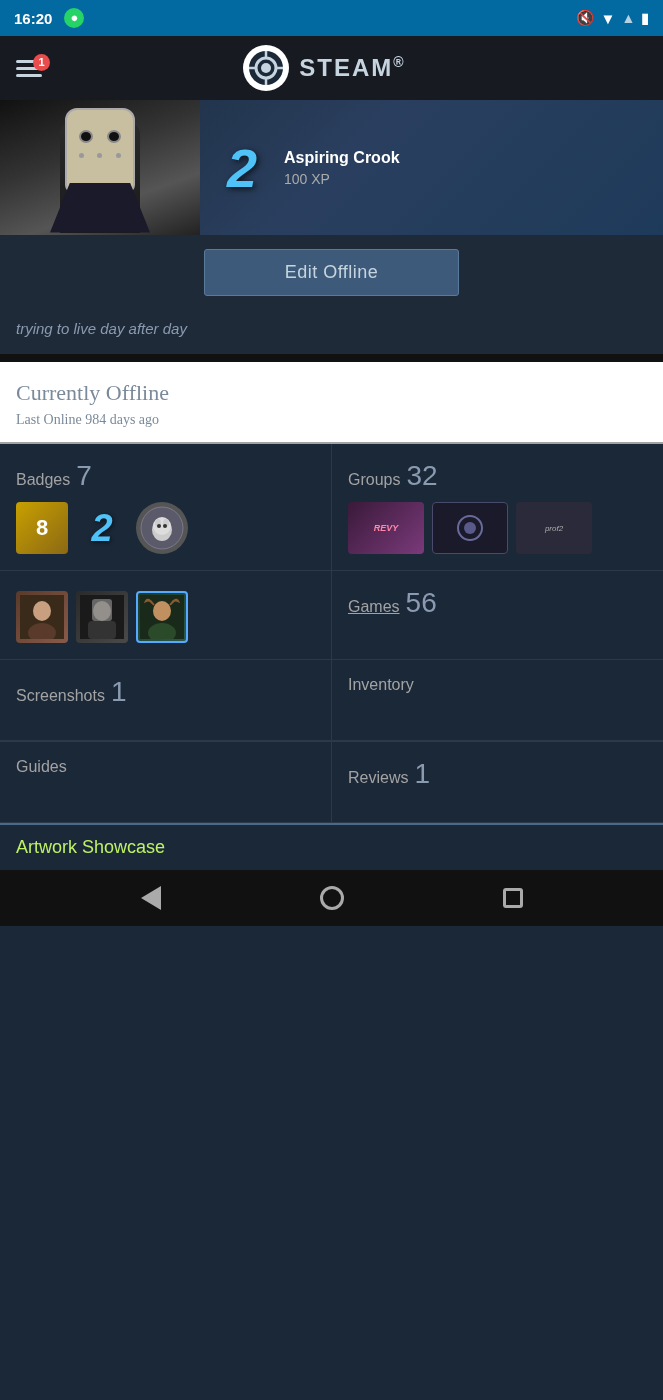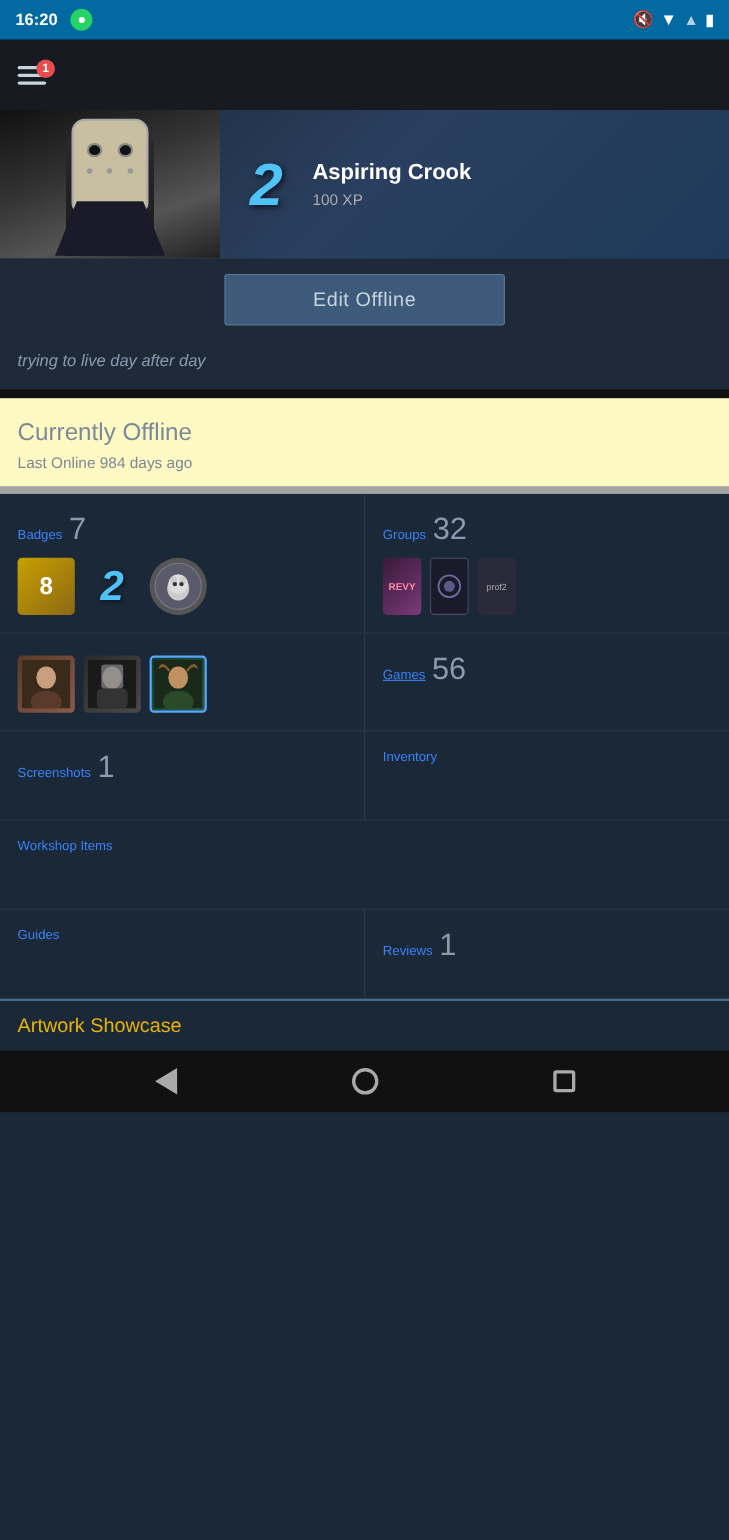--- a/index.html
+++ b/index.html
@@ -133,21 +133,21 @@
     .level-number {
       font-size: 54px;
       font-weight: bold;
       color: #4fc3f7;
       font-style: italic;
       text-shadow: 2px 2px 6px rgba(0,0,0,0.7);
       line-height: 1;
     }
     .badge-info { flex: 1; }
     .badge-name {
-      font-size: 20px;
+      font-size: 16px;
       color: #fff;
       font-weight: bold;
     }
     .badge-xp {
       font-size: 14px;
       color: #aaa;
       margin-top: 4px;
     }
 
     
@@ -180,23 +180,24 @@
     }
 
     
     .section-divider {
       height: 8px;
       background: #111;
     }
 
     
     .status-section {
-      background: #fef9c3;
+      background: #ffffff;
       padding: 18px 16px 14px;
-      border-bottom: 7px solid #a3a3a3;
+      border-bottom: 2px solid #a3a3a3;
+      font-family: Liberation Serif, serif;
     }
     .status-title {
       font-size: 22px;
       color: #7a8a9a;
       font-weight: normal;
       margin-bottom: 6px;
     }
     .last-online {
       font-size: 14px;
       color: #7a8a9a;
@@ -211,22 +212,22 @@
       border-bottom: 1px solid #2a3a4a;
     }
     .stats-cell {
       flex: 1;
       padding: 16px 16px;
       border-right: 1px solid #2a3a4a;
       min-height: 80px;
     }
     .stats-cell:last-child { border-right: none; }
     .cell-label {
-      font-size: 12px;
-      color: #3b82f6;
+      font-size: 16px;
+      color: #a3a3a3;
       font-weight: normal;
     }
     .cell-count {
       font-size: 28px;
       color: #8a9ab0;
       font-weight: normal;
       margin-left: 6px;
     }
     .cell-link { text-decoration: underline; cursor: pointer; }
     .cell-header { display: flex; align-items: baseline; margin-bottom: 10px; }
@@ -271,38 +272,39 @@
       width: 52px;
       height: 52px;
       border-radius: 4px;
       overflow: hidden;
     }
     .friend-1 { background: linear-gradient(135deg, #5a3a2a, #8a5a4a); display: flex; align-items: center; justify-content: center; }
     .friend-2 { background: linear-gradient(135deg, #2a2a2a, #4a4a4a); display: flex; align-items: center; justify-content: center; }
     .friend-3 { background: linear-gradient(135deg, #1a3a2a, #2a5a4a); display: flex; align-items: center; justify-content: center; border: 2px solid #5af; }
 
     .group-icon {
-      width: 35px;
+      width: 76px;
       height: 52px;
       border-radius: 4px;
       overflow: hidden;
+      font-style: italic;
     }
     .group-1 { background: linear-gradient(135deg, #3a1a3a, #7a3a7a); display: flex; align-items: center; justify-content: center; font-size: 11px; color: #fff; font-weight: bold; text-align: center; }
     .group-2 { background: #222; display: flex; align-items: center; justify-content: center; font-size: 11px; color: #ccc; }
     .group-3 { background: #333; display: flex; align-items: center; justify-content: center; font-size: 11px; color: #ccc; }
 
     
     .artwork-section {
       background: #1b2838;
       padding: 12px 16px;
       border-top: 2px solid #4a6a8a;
     }
     .artwork-title {
       font-size: 18px;
-      color: #eab308;
+      color: #bef264;
       font-weight: normal;
       text-align: right;
     }
 
     
     .android-nav {
       background: #111;
       height: 56px;
       display: flex;
       align-items: center;
@@ -366,20 +368,31 @@
     <span style="font-size:14px;">▮</span>
   </div>
 </div>
 
 <div class="header">
   <div class="menu-btn">
     <span></span>
     <span></span>
     <span></span>
     <div class="menu-badge">1</div>
+  </div>
+  <div class="logo">
+    <div class="steam-logo-circle">
+      <svg width="36" height="36" viewBox="0 0 36 36">
+        <circle cx="18" cy="18" r="17" fill="#1b2838"></circle>
+        <circle cx="18" cy="18" r="10" fill="none" stroke="#c6d4df" stroke-width="3"></circle>
+        <circle cx="18" cy="18" r="5" fill="#c6d4df"></circle>
+        <path d="M18 1 L18 8 M18 28 L18 35 M1 18 L8 18 M28 18 L35 18" stroke="#c6d4df" stroke-width="2.5"></path>
+      </svg>
+    </div>
+    <span style="color:#c6d4df; font-size:24px; font-weight:bold; letter-spacing:2px;">STEAM<span style="font-size:14px; vertical-align:super;">®</span></span>
   </div>
   <div class="header-spacer"></div>
 </div>
 
 <div class="profile-area">
   <div class="profile-bg"></div>
   <div class="profile-avatar-area">
     <div class="profile-avatar-bg">
 
       <div style="position:relative; width:160px; height:130px; overflow:hidden;">
@@ -517,25 +530,20 @@
       </div>
     </div>
     <div class="stats-cell">
       <div class="cell-header">
         <span class="cell-label">Inventory</span>
       </div>
     </div>
   </div>
 
   <div class="stats-row">
-    <div class="stats-cell">
-      <div class="cell-header">
-        <span class="cell-label">Workshop Items</span>
-      </div>
-    </div>
   </div>
 
   <div class="stats-row">
     <div class="stats-cell">
       <div class="cell-header">
         <span class="cell-label">Guides</span>
       </div>
     </div>
     <div class="stats-cell">
       <div class="cell-header">

